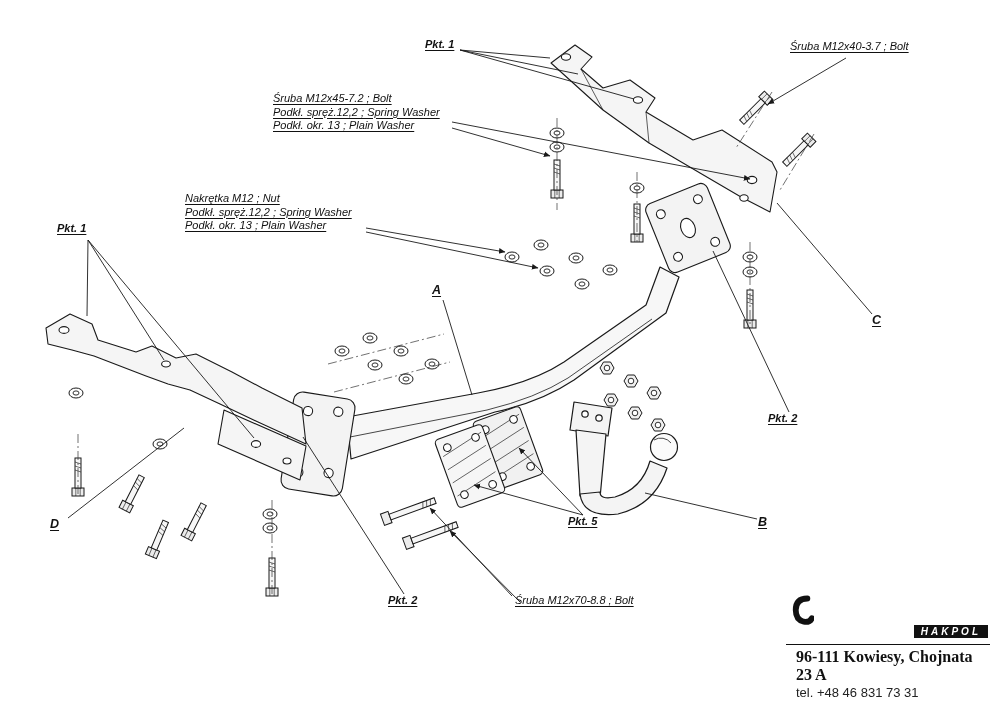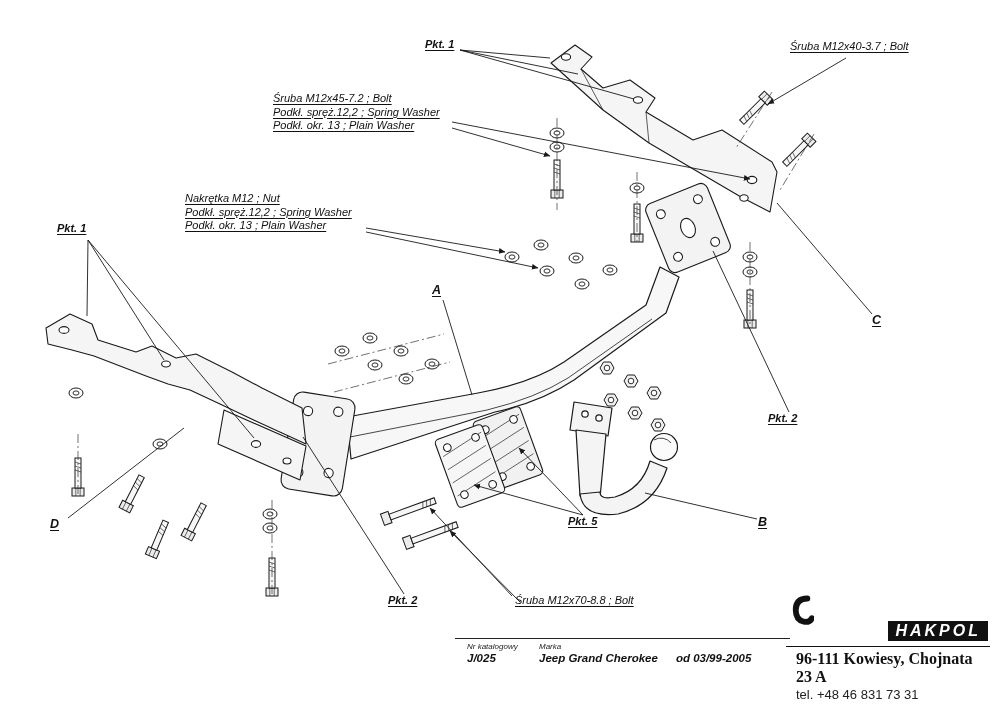--- a/index.html
+++ b/index.html
@@ -40,21 +40,21 @@
   
   .mfr { position:absolute; left:786px; top:594px; width:204px; z-index:5; }
   .logo-row { display:flex; align-items:center; gap:2px; padding-left:4px; }
   .hook-icon { width:24px; height:34px; flex:0 0 auto; }
   .logo-text {
     font-style:italic; font-weight:800; font-size:29px; letter-spacing:1px; color:#111;
   }
   .hakpol-wrap { text-align:right; margin-top:-7px; padding-right:2px; }
   .hakpol {
     display:inline-block; background:#111; color:#fff;
-    font-style:italic; font-weight:700; font-size:16px; letter-spacing:3px;
+    font-style:italic; font-weight:700; font-size:10px; letter-spacing:3px;
     padding:1px 7px;
   }
   .contact { border-top:1.6px solid #111; margin-top:5px; padding:3px 0 0 10px; }
   .addr { font-family:"Liberation Serif", serif; font-weight:700; font-size:16px; }
   .phone { font-family:Liberation Sans, sans-serif; font-size:13px; margin-top:1px; color:#222; }
 </style>
 </head>
 <body>
 
 <div id="canvas">
@@ -273,32 +273,20 @@
   <div class="lbl bold u" style="left:57px;top:222px">Pkt. 1</div>
   <div class="lbl letter u" style="left:432px;top:284px">A</div>
   <div class="lbl letter u" style="left:872px;top:314px">C</div>
   <div class="lbl bold u" style="left:768px;top:412px">Pkt. 2</div>
   <div class="lbl letter u" style="left:50px;top:518px">D</div>
   <div class="lbl bold u" style="left:568px;top:515px">Pkt. 5</div>
   <div class="lbl letter u" style="left:758px;top:516px">B</div>
   <div class="lbl bold u" style="left:388px;top:594px">Pkt. 2</div>
   <div class="lbl u" style="left:515px;top:594px">Śruba M12x70-8.8   ;  Bolt</div>
 
-  <div class="title-block">
-    <div class="tb-col" style="left:12px">
-      <div class="tb-label">Nr katalogowy</div>
-      <div class="tb-value">J/025</div>
-    </div>
-    <div class="tb-col" style="left:84px">
-      <div class="tb-label">Marka</div>
-      <div class="tb-value">
-        <span>Jeep Grand Cherokee</span><span class="years">od 03/99-2005</span>
-      </div>
-    </div>
-  </div>
 
   <div class="mfr">
     <div class="logo-row">
       <svg class="hook-icon" viewBox="0 0 26 38">
         <path d="M19,5 Q6,5 6,18 Q6,29 15,31 Q22,32 24,27" fill="none" stroke="#111" stroke-width="6.5" stroke-linecap="round"></path>
       </svg>
     </div>
     <div class="hakpol-wrap">
       <span class="hakpol">HAKPOL</span>
     </div>

